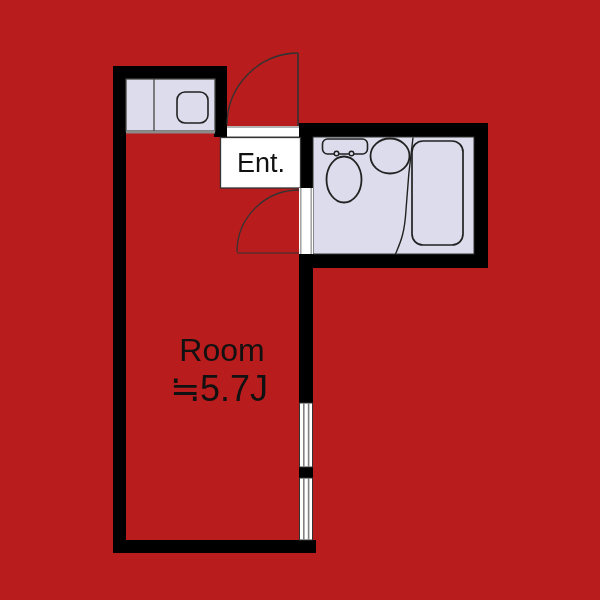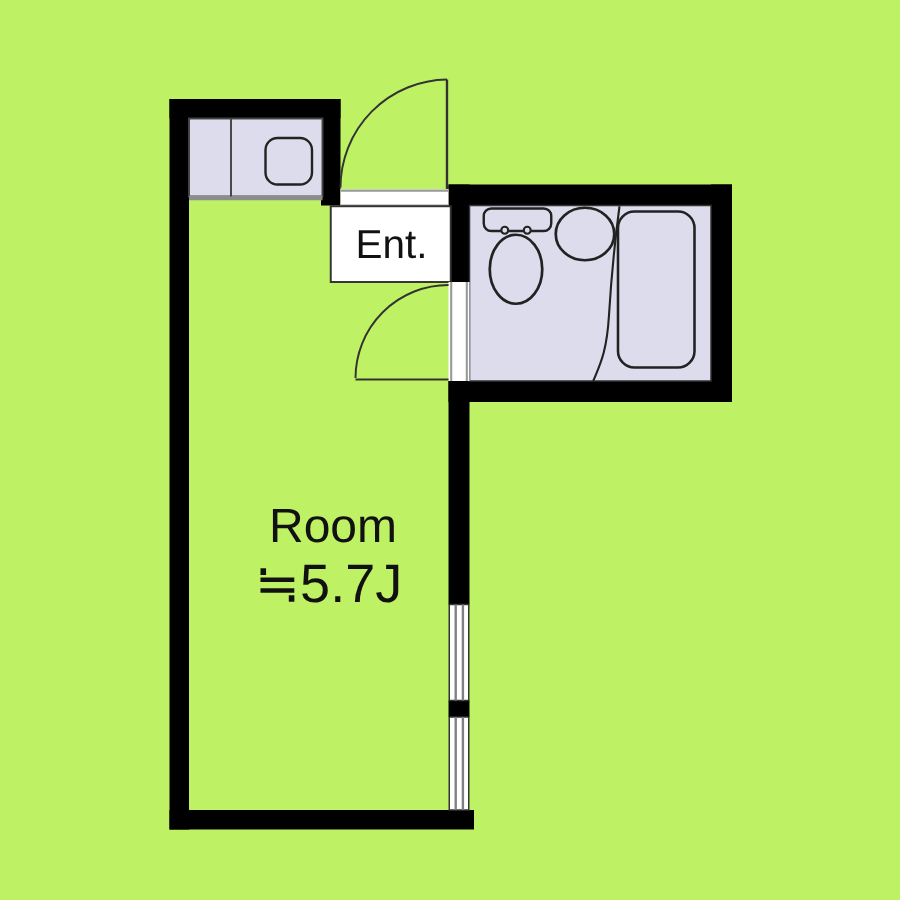--- a/index.html
+++ b/index.html
@@ -1,16 +1,16 @@
 <!DOCTYPE html>
 <html><head>
 <meta charset="utf-8">
 <style>
   html,body{margin:0;padding:0;background:#fff;}
-  .stage{width:600px;height:600px;position:relative;background:#bef264;overflow:hidden;}
+  .stage{width:600px;height:600px;position:relative;background:#b91c1c;overflow:hidden;}
   svg{display:block;}
   text{font-family:"Liberation Sans","DejaVu Sans",sans-serif;fill:#111;}
   .lbl-ent{font-size:27px;}
   .lbl-room{font-size:32px;}
   .lbl-area{font-size:36px;}
 </style>
 </head>
 <body>
 
 <div class="stage">

